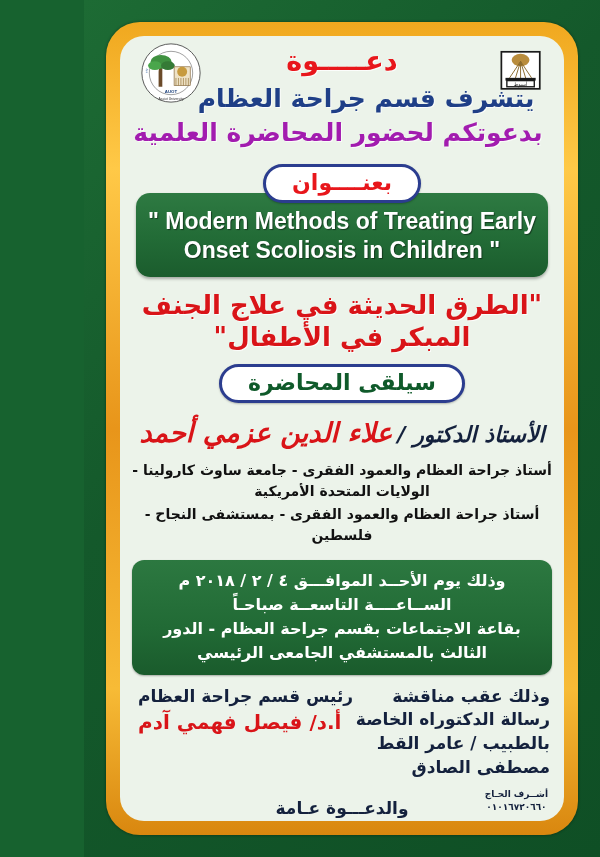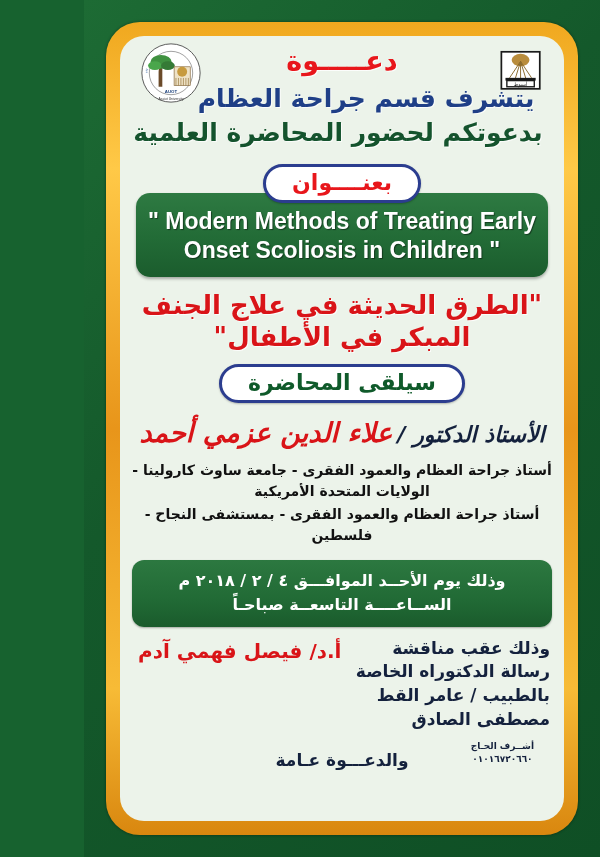--- a/index.html
+++ b/index.html
@@ -49,21 +49,21 @@
   .line-navy{
     text-align:center;
     color:#1f3f87;
     font-size:25px;font-weight:bold;
     margin:8px 0 0 0;line-height:1.2;
     text-shadow:1px 1px 0 rgba(255,255,255,.75);
     padding-left:48px;
   }
   .line-green{
     text-align:center;
-    color:#14532d;
+    color:#a21caf;
     font-size:25px;font-weight:bold;
     margin:4px 8px 0 0;line-height:1.2;
     text-shadow:1px 1px 0 rgba(255,255,255,.75);
   }
 
   
   .pill-wrap{display:flex;justify-content:center;margin-top:16px;position:relative;z-index:5;}
   .pill{
     background:#ffffff;
     border:3px solid #2b3d8f;
@@ -152,21 +152,21 @@
     min-height:40px;
   }
   .general{
     text-align:center;
     color:#14213d;
     font-size:17px;font-weight:bold;
     letter-spacing:1px;
     padding-top:12px;
   }
   .credit{
-    position:absolute;right:16px;top:2px;
+    position:absolute;right:2px;top:2px;
     text-align:center;
     color:#14213d;
     font-size:9px;font-weight:bold;
     line-height:1.5;
   }
 </style>
 </head>
 <body>
 
 <div class="poster">
@@ -244,28 +244,30 @@
 
       <div class="speaker">
         <span class="pre">الأستاذ الدكتور /</span>
         <span class="name">علاء الدين عزمي أحمد</span>
       </div>
       <div class="cred">أستاذ جراحة العظام والعمود الفقرى - جامعة ساوث كارولينا - الولايات المتحدة الأمريكية</div>
       <div class="cred" style="margin-top:2px;">أستاذ جراحة العظام والعمود الفقرى - بمستشفى النجاح - فلسطين</div>
 
       <div class="date-banner">
         <div>وذلك يوم الأحــد الموافـــق ٤ / ٢ / ٢٠١٨ م الســاعــــة التاسعــة صباحـاً</div>
+        <div>بقاعة الاجتماعات بقسم جراحة العظام - الدور الثالث بالمستشفي الجامعى الرئيسي</div>
       </div>
 
       <div class="footer">
         <div class="foot-col foot-right">
           <div class="foot-navy">وذلك عقب مناقشة رسالة الدكتوراه الخاصة</div>
           <div class="foot-navy">بالطبيب / عامر القط مصطفى الصادق</div>
         </div>
         <div class="foot-col foot-left">
+          <div class="foot-navy">رئيس قسم جراحة العظام</div>
           <div class="foot-red">أ.د/ فيصل فهمي آدم</div>
         </div>
       </div>
 
       <div class="tail">
         <div class="general">والدعـــوة عـامة</div>
         <div class="credit">
           <div>أشــرف الحـاج</div>
           <div>٠١٠١٦٧٢٠٦٦٠</div>
         </div>

